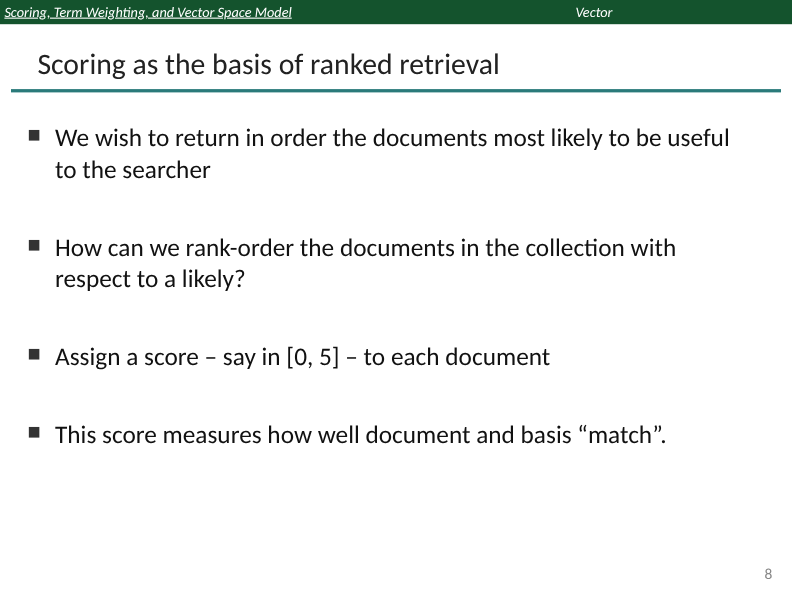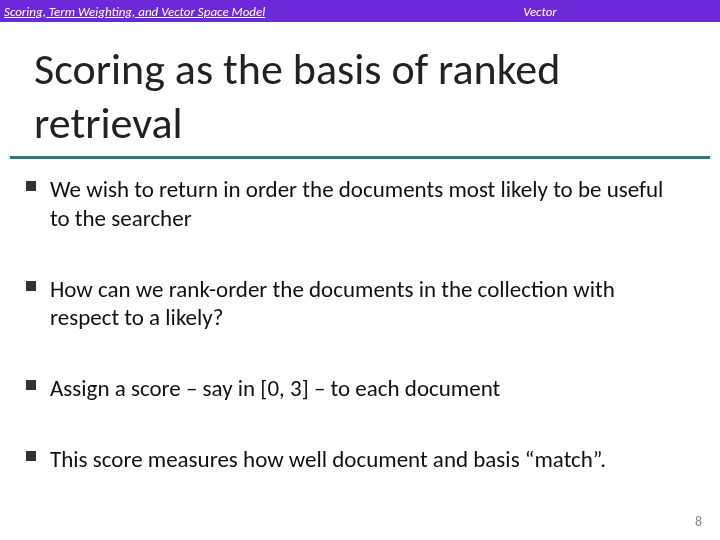--- a/index.html
+++ b/index.html
@@ -7,46 +7,46 @@
     width: 720px;
     height: 540px;
     font-family: Calibri, Arial, sans-serif;
     background: #fff;
     position: relative;
     overflow: hidden;
   }
   .header {
     width: 100%;
     height: 22px;
-    background: #6d28d9;
+    background: #14532d;
     display: flex;
     color: #fff;
     font-style: italic;
     font-size: 13px;
   }
   .header-left {
     width: 50%;
     padding-left: 4px;
     display: flex;
     align-items: center;
     text-decoration: underline;
   }
   .header-right {
     width: 50%;
     display: flex;
     align-items: center;
     justify-content: center;
   }
   .title {
-    font-size: 44px;
+    font-size: 27px;
     font-weight: 400;
     color: #222;
     padding: 20px 24px 6px 24px;
     border-bottom: 3px solid #2a7a7a;
-    margin: 0 10px 12px 10px;
+    margin: 0 10px 24px 10px;
   }
   .content {
     padding: 4px 38px 0 26px;
   }
   .bullet-item {
     display: flex;
     align-items: flex-start;
     margin-bottom: 42px;
     font-size: 23px;
     color: #111;
@@ -95,21 +95,21 @@
         </svg>
     </span>
     <span class="bullet-text">How can we rank-order the documents in the collection with respect to a likely?</span>
   </div>
   <div class="bullet-item">
     <span class="bullet-marker">
       <svg width="10" height="10">
           <rect x="0" y="0" width="10" height="10" fill="#333"></rect>
         </svg>
     </span>
-    <span class="bullet-text">Assign a score – say in [0, 3] – to each document</span>
+    <span class="bullet-text">Assign a score – say in [0, 5] – to each document</span>
   </div>
   <div class="bullet-item">
     <span class="bullet-marker">
       <svg width="10" height="10">
           <rect x="0" y="0" width="10" height="10" fill="#333"></rect>
         </svg>
     </span>
     <span class="bullet-text">This score measures how well document and basis “match”.</span>
   </div>
 </div>

